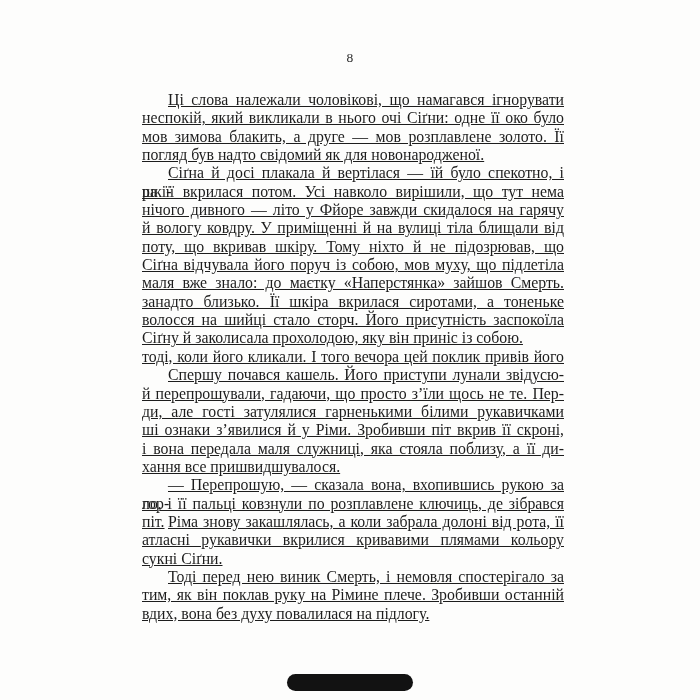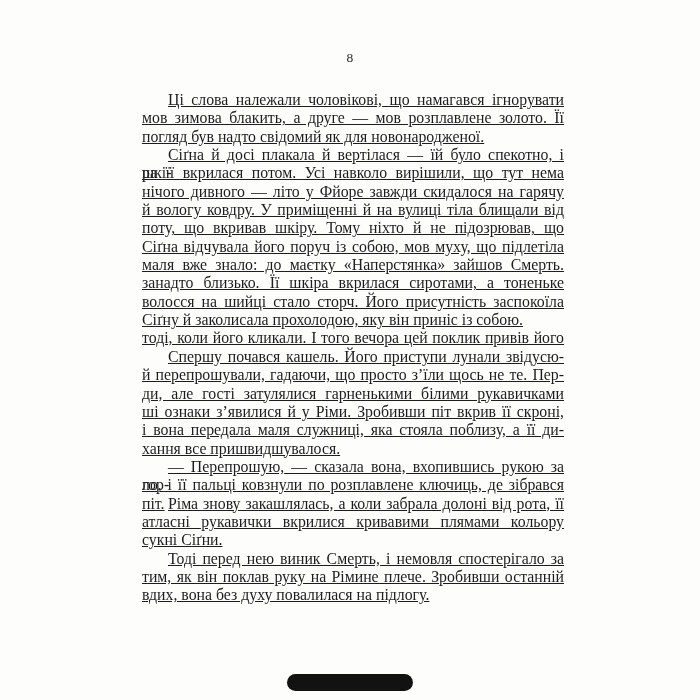--- a/index.html
+++ b/index.html
@@ -69,20 +69,21 @@
 </head>
 <body>
 
 <div class="reader-page">
 
   <div class="page-number">8</div>
 
   <div class="text-column">
       <div class="paragraph">
         <div class="line indent">Ці слова належали чоловікові, що намагався ігнорувати</div>
+        <div class="line">неспокій, який викликали в нього очі Сіґни: одне її око було</div>
         <div class="line">мов зимова блакить, а друге — мов розплавлене золото. Її</div>
         <div class="line last">погляд був надто свідомий як для новонародженої.</div>
       </div>
       <div class="paragraph">
         <div class="line indent">Сіґна й досі плакала й вертілася — їй було спекотно, і шкі-</div>
         <div class="line">ра її вкрилася потом. Усі навколо вирішили, що тут нема</div>
         <div class="line">нічого дивного — літо у Фйоре завжди скидалося на гарячу</div>
         <div class="line">й вологу ковдру. У приміщенні й на вулиці тіла блищали від</div>
         <div class="line">поту, що вкривав шкіру. Тому ніхто й не підозрював, що</div>
         <div class="line">Сіґна відчувала його поруч із собою, мов муху, що підлетіла</div>

